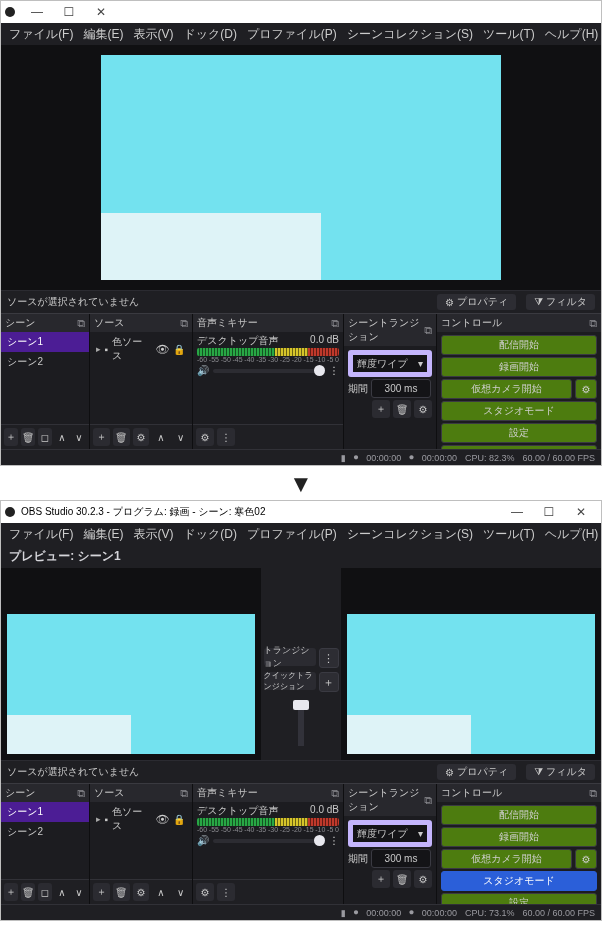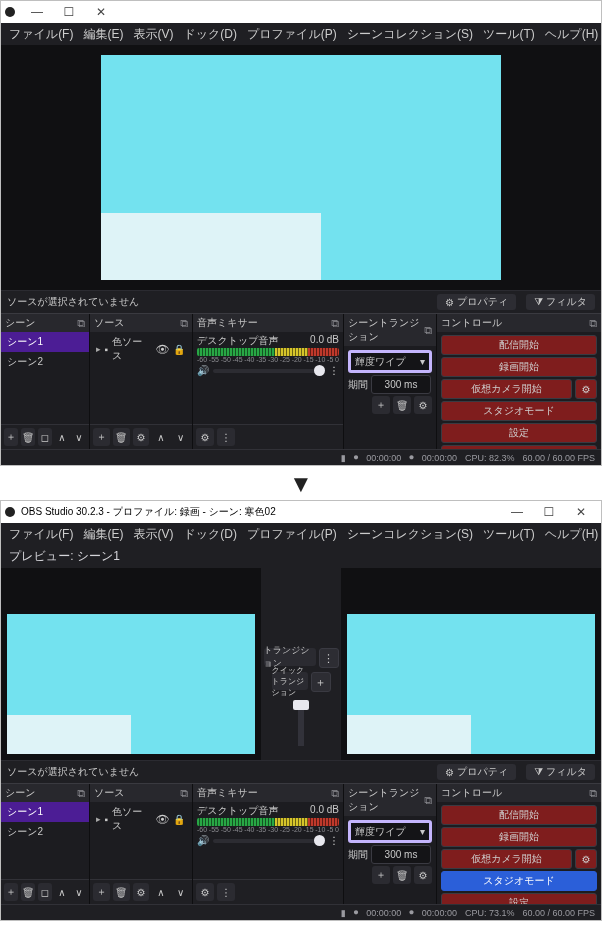--- a/index.html
+++ b/index.html
@@ -26,24 +26,24 @@
 .phdr .dock{font-size:11px;color:#8a8a8f}
 .pbody{flex:1;background:#1c1c20;overflow:hidden}
 .pfoot{display:flex;gap:3px;padding:3px;background:#1f1f23;border-top:1px solid #313137}
 .ib{width:18px;height:18px;display:flex;align-items:center;justify-content:center;background:#2b2b31;border-radius:3px;color:#c9c9c9;font-size:10px}
 .ib.flat{background:transparent}
 
 .li{padding:3px 6px;color:#c9c9c9;font-size:10px;display:flex;align-items:center;gap:4px}
 .li.sel{background:#4c1d95;color:#fff}
 .chev{font-size:9px;color:#aaa}
 
-.cbtn{height:18px;background:#7f1d1d;border:1px solid #3a3a42;border-radius:3px;color:#d0d0d0;font-size:10px;display:flex;align-items:center;justify-content:center;margin:2px 4px}
+.cbtn{height:18px;background:#4d7c0f;border:1px solid #3a3a42;border-radius:3px;color:#d0d0d0;font-size:10px;display:flex;align-items:center;justify-content:center;margin:2px 4px}
 .cbtn.active{background:#2b5fd9;border-color:#2b5fd9;color:#fff}
 .crow{display:flex;align-items:center;gap:3px;margin:2px 4px}
-.sel-box{flex:1;height:17px;background:#141417;border:3px solid #c4b5fd;border-radius:3px;font-size:10px;padding:0 4px;display:flex;align-items:center;justify-content:space-between;color:#c9c9c9}
+.sel-box{flex:1;height:17px;background:#141417;border:5px solid #c4b5fd;border-radius:3px;font-size:10px;padding:0 4px;display:flex;align-items:center;justify-content:space-between;color:#c9c9c9}
 .num-box{width:58px;height:17px;background:#141417;border:1px solid #3a3a42;border-radius:3px;font-size:10px;display:flex;align-items:center;justify-content:center;color:#c9c9c9}
 .lbl{font-size:10px;color:#c9c9c9}
 .spacer{flex:1}
 
 .mix-name{font-size:10px;color:#c9c9c9;padding:2px 4px 0;display:flex;justify-content:space-between}
 .meter{height:8px;margin:0 4px;background:linear-gradient(to right,#28a745 0 55%,#d6c52a 55% 78%,#c0392b 78% 100%);border-radius:2px;position:relative}
 .meter::after{content:"";position:absolute;inset:0;background:repeating-linear-gradient(90deg,transparent 0 2px,rgba(0,0,0,.5) 2px 3px)}
 .ticks{display:flex;justify-content:space-between;margin:0 4px;font-size:7px;color:#8a8a8f}
 .volrow{display:flex;align-items:center;gap:4px;padding:2px 4px}
 .slider{flex:1;height:4px;background:#2c2c32;border-radius:2px;position:relative}
@@ -52,21 +52,21 @@
 .status{display:flex;align-items:center;justify-content:flex-end;gap:8px;padding:2px 6px;background:#1f1f23;border-top:1px solid #313137;font-size:9px;color:#9a9aa0}
 
 .arrow{text-align:center;font-size:24px;color:#222;line-height:32px}
 
 .studio{display:flex;align-items:stretch;background:#101012}
 .studio .col{flex:1;padding:6px}
 .studio .mid{width:80px;padding-top:80px;display:flex;flex-direction:column;align-items:center;gap:4px;background:#1f1f23}
 .mbtn{width:70px;height:18px;background:#2b2b31;border-radius:3px;font-size:9px;color:#ccc;display:flex;align-items:center;justify-content:center}
 .mrow{display:flex;gap:3px}
 .sq{width:18px;height:18px;background:#2d2d33;border:1px solid #3a3a42;border-radius:3px;display:flex;align-items:center;justify-content:center;font-size:11px;color:#ccc}
-.stitle{color:#d5d5da;font-size:12px;font-weight:normal;padding:3px 8px}
+.stitle{color:#d5d5da;font-size:12px;font-weight:bold;padding:3px 8px}
 .mini{position:relative;width:100%;height:140px;background:#000;margin-top:40px}
 .mini .bg{position:absolute;inset:0 0 0 0;background:#73e2ef}
 .mini .ov{position:absolute;bottom:0;left:0;width:50%;height:28%;background:#def3f7}
 .eye{color:#ccc;font-size:11px}
 .lock{color:#ccc;font-size:10px}
 .filbtn{height:16px;padding:0 8px;background:#2d2d33;border-radius:3px;font-size:10px;color:#c9c9c9;display:flex;align-items:center;gap:3px}
 .noselrow{display:flex;align-items:center;gap:10px;padding:3px 6px;background:#1f1f23;border-top:1px solid #2b2b31}
 </style>
 </head>
 <body>
@@ -246,21 +246,21 @@
   <span>CPU: 82.3%</span>
   <span>60.00 / 60.00 FPS</span>
  </div>
 </div>
 
 <div class="arrow">▼</div>
 
 <div class="obs-win">
  <div class="tbar">
   <div class="dot"></div>
-  <div class="title">OBS Studio 30.2.3 - プロファイル: 録画 - シーン: 寒色02</div>
+  <div class="title">OBS Studio 30.2.3 - プログラム: 録画 - シーン: 寒色02</div>
   <div class="btn">—</div>
   <div class="btn">☐</div>
   <div class="btn">✕</div>
  </div>
  <div class="mbar">
   <span class="mitem">ファイル(F)</span>
   <span class="mitem">編集(E)</span>
   <span class="mitem">表示(V)</span>
   <span class="mitem">ドック(D)</span>
   <span class="mitem">プロファイル(P)</span>
@@ -280,21 +280,21 @@
             <div class="bg"></div>
             <div class="ov"></div>
           </div>
   </div>
   <div class="mid">
    <div class="mrow">
     <div class="mbtn" style="width:52px">トランジション</div>
     <div class="sq">⋮</div>
    </div>
    <div class="mrow">
-    <div class="mbtn" style="width:36px;font-size:8px">クイックトランジション</div>
+    <div class="mbtn" style="width:52px;font-size:8px">クイックトランジション</div>
     <div class="sq">＋</div>
    </div>
    <div style="width:6px;height:46px;background:#32323a;margin-top:4px;position:relative">
     <div style="position:absolute;left:-5px;top:0;width:16px;height:10px;background:#e8e8ee;border-radius:2px"></div>
    </div>
   </div>
   <div class="col">
    <div class="mini">
             <div class="bg"></div>
             <div class="ov"></div>

